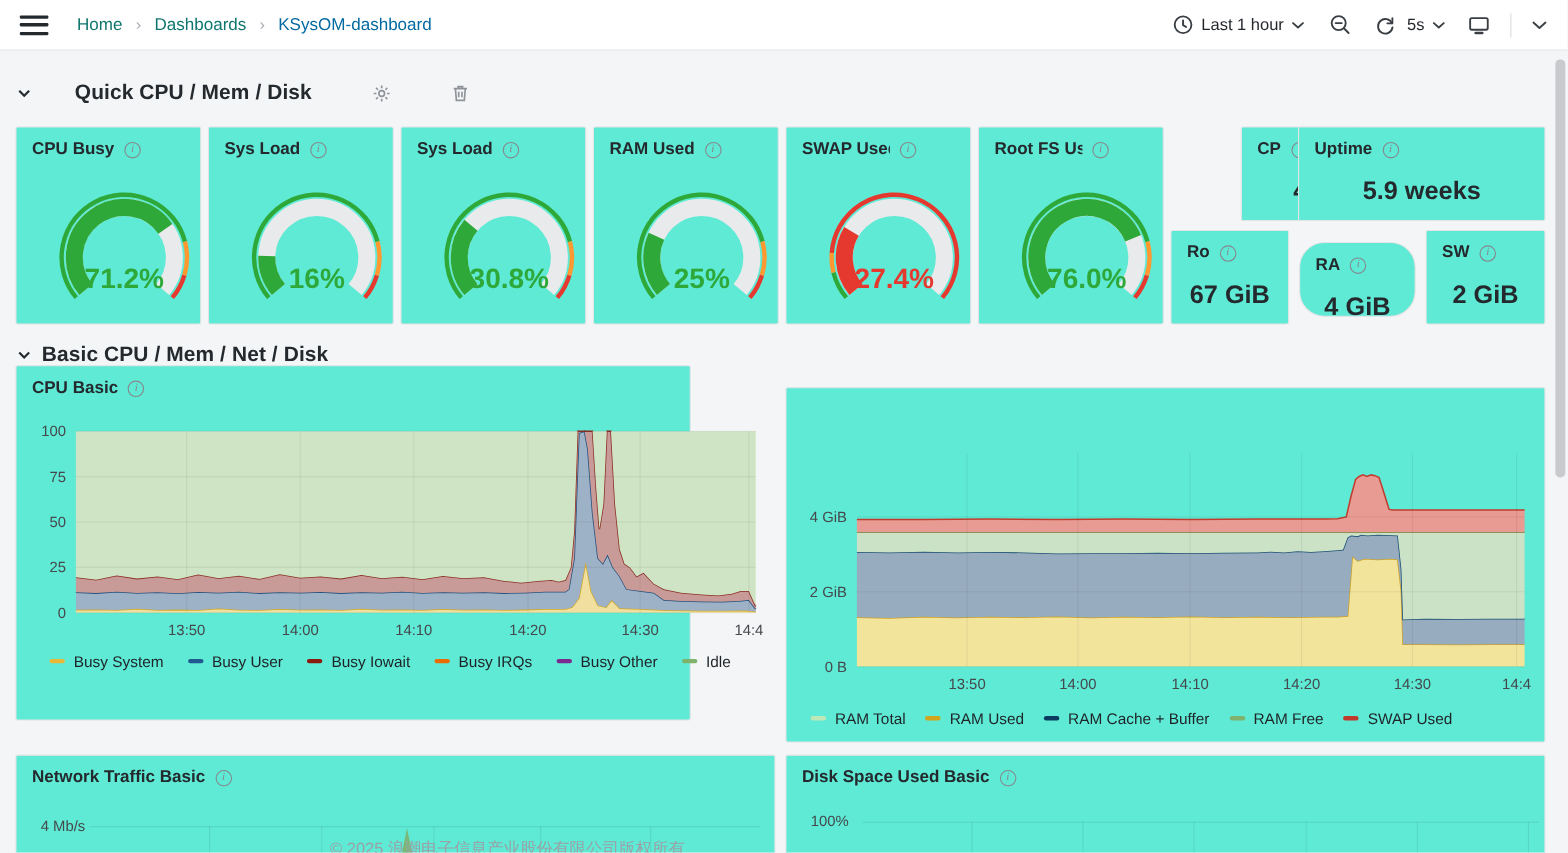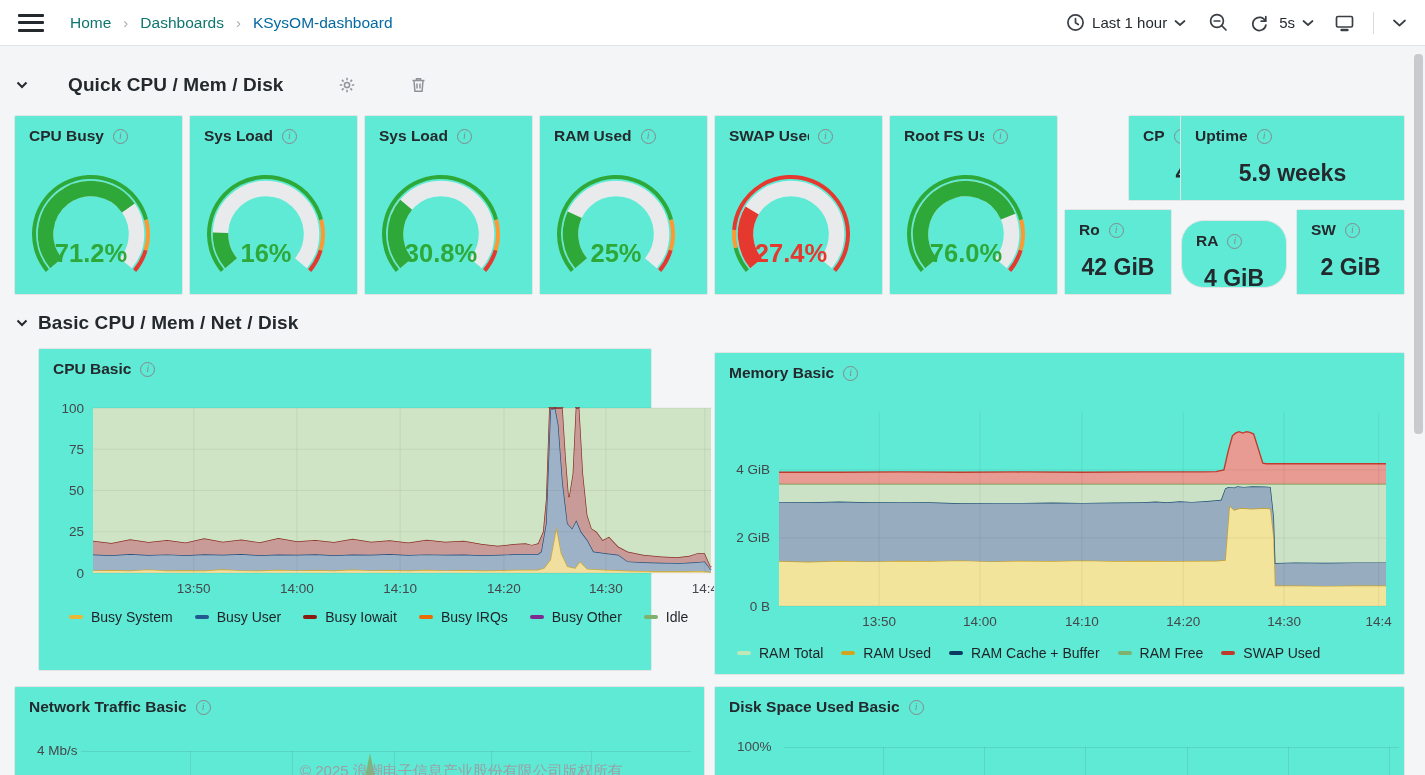--- a/index.html
+++ b/index.html
@@ -34,21 +34,21 @@
   .panel { position:absolute; background:#5eead4; border:1px solid #E3E4E6; border-radius:2px; }
   .panel-header { display:flex; align-items:center; gap:9px; padding:11px 14px 4px 14px; }
   .panel-title { font-size:15.5px; font-weight:600; color:#24292E; white-space:nowrap; overflow:hidden; cursor:pointer; }
   .gauge-title { max-width:80px; }
   .info-icon { flex:0 0 auto; width:15px; height:15px; border:1.3px solid #85898F; border-radius:50%;
                position:relative; cursor:pointer; }
   .info-icon::after { content:"i"; position:absolute; left:0; right:0; top:0; bottom:0;
                       font-size:10px; line-height:12.5px; text-align:center; color:#85898F;
                       font-family:"Liberation Serif", serif; font-style:italic; }
 
-  .gauge-box { position:absolute; left:1px; top:56px; width:150px; height:107px; }
+  .gauge-box { position:absolute; left:23px; top:56px; width:150px; height:107px; }
   .gauge-box svg text { font-family:"Liberation Sans", sans-serif; font-weight:600; }
 
   .stat-value { position:absolute; left:0; right:0; top:44px; text-align:center;
                 font-size:23px; font-weight:600; color:#24292E; }
 
   svg.chart { position:absolute; left:8px; top:46px; overflow:hidden; }
   .tick-label { font-size:13.5px; fill:#45484D; }
 
   .legend { position:absolute; display:flex; flex-wrap:wrap; column-gap:22px; row-gap:10px; align-items:center; }
   .legend-item { display:flex; align-items:center; gap:8px; cursor:pointer; }
@@ -250,21 +250,21 @@
         <span class="panel-title">Uptime</span>
         <span class="info-icon"></span>
       </div>
     <div class="stat-value">5.9 weeks</div>
   </div>
   <div class="panel" style="left:1064px; top:209px; width:108px; height:86px;">
     <div class="panel-header">
         <span class="panel-title" style="max-width:26px">Ro</span>
         <span class="info-icon"></span>
       </div>
-    <div class="stat-value">42 GiB</div>
+    <div class="stat-value">67 GiB</div>
   </div>
   <div class="panel" style="left:1181px; top:220px; width:106px; height:68px;border-radius:23px;">
     <div class="panel-header">
         <span class="panel-title" style="max-width:28px">RA</span>
         <span class="info-icon"></span>
       </div>
     <div class="stat-value">4 GiB</div>
   </div>
   <div class="panel" style="left:1296px; top:209px; width:109px; height:86px;">
     <div class="panel-header">
@@ -274,21 +274,21 @@
     <div class="stat-value">2 GiB</div>
   </div>
 
   <div class="rowhdr" style="left:16px; top:306px;">
     <svg class="chev" width="12" height="8" viewBox="0 0 12 8">
         <path d="M1.5 1.5l4.5 4.5 4.5-4.5" fill="none"></path>
       </svg>
     <span class="title">Basic CPU / Mem / Net / Disk</span>
   </div>
 
-  <div class="panel" style="left:14px; top:348px; width:614px; height:323px;margin-left:24px;">
+  <div class="panel" style="left:14px; top:332px; width:614px; height:323px;">
     <div class="panel-header">
         <span class="panel-title">CPU Basic</span>
         <span class="info-icon"></span>
       </div>
     <svg class="chart" width="675" height="212" viewBox="0 0 675 212">
         <path d="M46.0 175.4 L64.5 175.0 L83.1 175.5 L101.6 174.4 L120.2 175.5 L138.7 175.2 L157.2 175.5 L175.8 174.2 L194.3 175.4 L212.9 175.5 L231.4 174.7 L249.9 175.4 L268.5 175.0 L287.0 175.5 L305.6 174.5 L324.1 175.4 L342.6 175.0 L361.2 175.5 L379.7 174.7 L398.3 175.4 L416.8 175.0 L435.3 175.5 L453.9 175.2 L472.4 174.7 L491.0 174.7 L497.1 173.0 L503.3 164.8 L509.5 131.8 L514.4 158.2 L520.6 171.4 L528.0 173.0 L533.0 166.4 L540.4 173.9 L558.9 174.7 L583.7 175.7 L614.6 176.3 L639.3 176.3 L654.7 175.9 L664.0 177.0 L664.0 178.0 L46.0 178.0 Z" fill="#F1DF9F" stroke="none"></path>
         <path d="M46.0 175.4 L64.5 175.0 L83.1 175.5 L101.6 174.4 L120.2 175.5 L138.7 175.2 L157.2 175.5 L175.8 174.2 L194.3 175.4 L212.9 175.5 L231.4 174.7 L249.9 175.4 L268.5 175.0 L287.0 175.5 L305.6 174.5 L324.1 175.4 L342.6 175.0 L361.2 175.5 L379.7 174.7 L398.3 175.4 L416.8 175.0 L435.3 175.5 L453.9 175.2 L472.4 174.7 L491.0 174.7 L497.1 173.0 L503.3 164.8 L509.5 131.8 L514.4 158.2 L520.6 171.4 L528.0 173.0 L533.0 166.4 L540.4 173.9 L558.9 174.7 L583.7 175.7 L614.6 176.3 L639.3 176.3 L654.7 175.9 L664.0 177.0 " fill="none" stroke="#D4A927" stroke-width="1.4"></path>
         <path d="M46.0 159.5 L64.5 160.2 L83.1 159.0 L101.6 160.0 L120.2 159.4 L138.7 160.3 L157.2 159.2 L175.8 159.8 L194.3 159.0 L212.9 160.2 L231.4 159.5 L249.9 159.8 L268.5 159.2 L287.0 160.2 L305.6 159.5 L324.1 159.8 L342.6 159.0 L361.2 160.0 L379.7 159.4 L398.3 159.8 L416.8 159.5 L435.3 160.2 L453.9 159.8 L472.4 159.0 L491.0 159.0 L494.1 156.6 L499.0 128.5 L503.3 14.7 L508.3 13.0 L511.4 29.5 L515.7 87.2 L520.6 128.5 L525.0 133.4 L529.3 125.2 L534.2 136.8 L540.4 145.0 L546.6 156.6 L558.9 158.2 L571.3 159.8 L580.6 166.4 L596.0 167.3 L614.6 167.8 L633.1 168.1 L648.5 167.3 L657.8 166.4 L664.0 174.7 L664.0 177.0 L654.7 175.9 L639.3 176.3 L614.6 176.3 L583.7 175.7 L558.9 174.7 L540.4 173.9 L533.0 166.4 L528.0 173.0 L520.6 171.4 L514.4 158.2 L509.5 131.8 L503.3 164.8 L497.1 173.0 L491.0 174.7 L472.4 174.7 L453.9 175.2 L435.3 175.5 L416.8 175.0 L398.3 175.4 L379.7 174.7 L361.2 175.5 L342.6 175.0 L324.1 175.4 L305.6 174.5 L287.0 175.5 L268.5 175.0 L249.9 175.4 L231.4 174.7 L212.9 175.5 L194.3 175.4 L175.8 174.2 L157.2 175.5 L138.7 175.2 L120.2 175.5 L101.6 174.4 L83.1 175.5 L64.5 175.0 L46.0 175.4 Z" fill="#9DB2C6" stroke="none"></path>
         <path d="M46.0 159.5 L64.5 160.2 L83.1 159.0 L101.6 160.0 L120.2 159.4 L138.7 160.3 L157.2 159.2 L175.8 159.8 L194.3 159.0 L212.9 160.2 L231.4 159.5 L249.9 159.8 L268.5 159.2 L287.0 160.2 L305.6 159.5 L324.1 159.8 L342.6 159.0 L361.2 160.0 L379.7 159.4 L398.3 159.8 L416.8 159.5 L435.3 160.2 L453.9 159.8 L472.4 159.0 L491.0 159.0 L494.1 156.6 L499.0 128.5 L503.3 14.7 L508.3 13.0 L511.4 29.5 L515.7 87.2 L520.6 128.5 L525.0 133.4 L529.3 125.2 L534.2 136.8 L540.4 145.0 L546.6 156.6 L558.9 158.2 L571.3 159.8 L580.6 166.4 L596.0 167.3 L614.6 167.8 L633.1 168.1 L648.5 167.3 L657.8 166.4 L664.0 174.7 " fill="none" stroke="#24517E" stroke-width="1.4"></path>
         <path d="M46.0 145.8 L64.5 148.0 L83.1 144.2 L101.6 147.0 L120.2 145.0 L138.7 147.6 L157.2 143.3 L175.8 146.7 L194.3 144.5 L212.9 147.3 L231.4 143.0 L249.9 146.3 L268.5 145.0 L287.0 147.0 L305.6 143.7 L324.1 146.7 L342.6 145.3 L361.2 147.5 L379.7 144.7 L398.3 146.7 L416.8 145.8 L435.3 149.1 L450.8 150.8 L466.2 149.1 L478.6 148.3 L484.8 149.9 L491.0 148.3 L495.9 136.8 L499.0 103.8 L502.1 13.0 L512.6 13.0 L515.7 13.0 L518.8 62.5 L521.9 102.1 L525.6 79.0 L528.7 13.0 L532.4 13.0 L536.1 79.0 L540.4 120.3 L544.7 133.4 L549.7 136.8 L555.8 145.0 L562.0 141.7 L571.3 151.6 L580.6 156.6 L596.0 159.8 L614.6 161.5 L630.0 162.3 L642.4 160.7 L650.4 158.2 L657.8 158.2 L664.0 172.2 L664.0 174.7 L657.8 166.4 L648.5 167.3 L633.1 168.1 L614.6 167.8 L596.0 167.3 L580.6 166.4 L571.3 159.8 L558.9 158.2 L546.6 156.6 L540.4 145.0 L534.2 136.8 L529.3 125.2 L525.0 133.4 L520.6 128.5 L515.7 87.2 L511.4 29.5 L508.3 13.0 L503.3 14.7 L499.0 128.5 L494.1 156.6 L491.0 159.0 L472.4 159.0 L453.9 159.8 L435.3 160.2 L416.8 159.5 L398.3 159.8 L379.7 159.4 L361.2 160.0 L342.6 159.0 L324.1 159.8 L305.6 159.5 L287.0 160.2 L268.5 159.2 L249.9 159.8 L231.4 159.5 L212.9 160.2 L194.3 159.0 L175.8 159.8 L157.2 159.2 L138.7 160.3 L120.2 159.4 L101.6 160.0 L83.1 159.0 L64.5 160.2 L46.0 159.5 Z" fill="#C99B98" stroke="none"></path>
@@ -339,24 +339,20 @@
           <span class="legend-label">Busy Other</span>
         </div>
         <div class="legend-item">
           <span class="legend-swatch" style="background: rgb(126, 178, 109);"></span>
           <span class="legend-label">Idle</span>
         </div>
       </div>
   </div>
 
   <div class="panel" style="left:714px; top:352px; width:691px; height:323px;">
-    <div class="panel-header">
-        <span class="panel-title">Memory Basic</span>
-        <span class="info-icon"></span>
-      </div>
     <svg class="chart" width="675" height="247" viewBox="0 0 675 247">
         <path d="M56.0 162.1 L86.3 162.8 L116.7 161.7 L147.1 162.4 L177.4 161.7 L207.8 162.1 L238.1 161.4 L268.4 162.4 L298.8 161.7 L329.2 162.1 L359.5 161.4 L389.9 162.1 L420.2 161.7 L450.6 162.1 L480.9 161.7 L493.0 161.7 L502.1 161.1 L506.4 106.6 L511.3 111.0 L517.3 109.0 L529.5 109.7 L541.6 109.0 L547.7 109.7 L551.0 138.9 L552.5 186.6 L571.9 186.6 L602.3 186.9 L632.6 186.6 L663.0 186.6 L663.0 207.0 L56.0 207.0 Z" fill="#F2E49B" stroke="none"></path>
         <path d="M56.0 162.1 L86.3 162.8 L116.7 161.7 L147.1 162.4 L177.4 161.7 L207.8 162.1 L238.1 161.4 L268.4 162.4 L298.8 161.7 L329.2 162.1 L359.5 161.4 L389.9 162.1 L420.2 161.7 L450.6 162.1 L480.9 161.7 L493.0 161.7 L502.1 161.1 L506.4 106.6 L511.3 111.0 L517.3 109.0 L529.5 109.7 L541.6 109.0 L547.7 109.7 L551.0 138.9 L552.5 186.6 L571.9 186.6 L602.3 186.9 L632.6 186.6 L663.0 186.6 " fill="none" stroke="#CDA228" stroke-width="1.4"></path>
         <path d="M56.0 102.9 L86.3 103.2 L116.7 102.5 L147.1 103.2 L177.4 102.9 L207.8 103.2 L238.1 104.2 L268.4 103.9 L298.8 103.9 L329.2 103.5 L359.5 103.9 L389.9 103.5 L420.2 103.2 L432.3 102.5 L444.5 103.2 L456.6 102.2 L468.8 102.9 L480.9 102.2 L490.0 101.5 L497.9 100.8 L502.1 89.6 L505.2 87.9 L511.3 88.6 L514.3 87.2 L520.4 87.9 L529.5 87.2 L541.6 87.5 L547.7 87.9 L551.0 118.5 L552.5 164.1 L571.9 163.4 L602.3 163.8 L632.6 163.4 L663.0 163.4 L663.0 186.6 L632.6 186.6 L602.3 186.9 L571.9 186.6 L552.5 186.6 L551.0 138.9 L547.7 109.7 L541.6 109.0 L529.5 109.7 L517.3 109.0 L511.3 111.0 L506.4 106.6 L502.1 161.1 L493.0 161.7 L480.9 161.7 L450.6 162.1 L420.2 161.7 L389.9 162.1 L359.5 161.4 L329.2 162.1 L298.8 161.7 L268.4 162.4 L238.1 161.4 L207.8 162.1 L177.4 161.7 L147.1 162.4 L116.7 161.7 L86.3 162.8 L56.0 162.1 Z" fill="#97ACBF" stroke="none"></path>
         <path d="M56.0 102.9 L86.3 103.2 L116.7 102.5 L147.1 103.2 L177.4 102.9 L207.8 103.2 L238.1 104.2 L268.4 103.9 L298.8 103.9 L329.2 103.5 L359.5 103.9 L389.9 103.5 L420.2 103.2 L432.3 102.5 L444.5 103.2 L456.6 102.2 L468.8 102.9 L480.9 102.2 L490.0 101.5 L497.9 100.8 L502.1 89.6 L505.2 87.9 L511.3 88.6 L514.3 87.2 L520.4 87.9 L529.5 87.2 L541.6 87.5 L547.7 87.9 L551.0 118.5 L552.5 164.1 L571.9 163.4 L602.3 163.8 L632.6 163.4 L663.0 163.4 " fill="none" stroke="#1C4E73" stroke-width="1.4"></path>
         <path d="M56.0 84.8 L663.0 84.8 L663.0 163.4 L632.6 163.4 L602.3 163.8 L571.9 163.4 L552.5 164.1 L551.0 118.5 L547.7 87.9 L541.6 87.5 L529.5 87.2 L520.4 87.9 L514.3 87.2 L511.3 88.6 L505.2 87.9 L502.1 89.6 L497.9 100.8 L490.0 101.5 L480.9 102.2 L468.8 102.9 L456.6 102.2 L444.5 103.2 L432.3 102.5 L420.2 103.2 L389.9 103.5 L359.5 103.9 L329.2 103.5 L298.8 103.9 L268.4 103.9 L238.1 104.2 L207.8 103.2 L177.4 102.9 L147.1 103.2 L116.7 102.5 L86.3 103.2 L56.0 102.9 Z" fill="#CBE2C6" stroke="none"></path>
         <path d="M56.0 84.8 L663.0 84.8 " fill="none" stroke="#6F8F3F" stroke-width="1.4"></path>
         <path d="M56.0 73.2 L116.7 73.2 L177.4 72.9 L238.1 73.2 L298.8 72.9 L359.5 73.2 L420.2 72.9 L480.9 72.9 L493.0 72.6 L500.9 70.9 L505.2 52.1 L509.4 36.8 L512.5 34.1 L516.1 32.7 L519.7 34.1 L523.4 32.7 L527.0 33.4 L530.7 35.1 L535.5 50.4 L539.8 64.1 L543.4 64.7 L571.9 64.7 L602.3 64.7 L632.6 64.7 L663.0 64.7 L663.0 84.8 L56.0 84.8 Z" fill="#E79B92" stroke="none"></path>
         <path d="M56.0 73.2 L116.7 73.2 L177.4 72.9 L238.1 73.2 L298.8 72.9 L359.5 73.2 L420.2 72.9 L480.9 72.9 L493.0 72.6 L500.9 70.9 L505.2 52.1 L509.4 36.8 L512.5 34.1 L516.1 32.7 L519.7 34.1 L523.4 32.7 L527.0 33.4 L530.7 35.1 L535.5 50.4 L539.8 64.1 L543.4 64.7 L571.9 64.7 L602.3 64.7 L632.6 64.7 L663.0 64.7 " fill="none" stroke="#C23B2E" stroke-width="1.4"></path>
         <line x1="156.155" x2="156.155" y1="13" y2="207" stroke="rgba(36,41,46,0.07)"></line>

